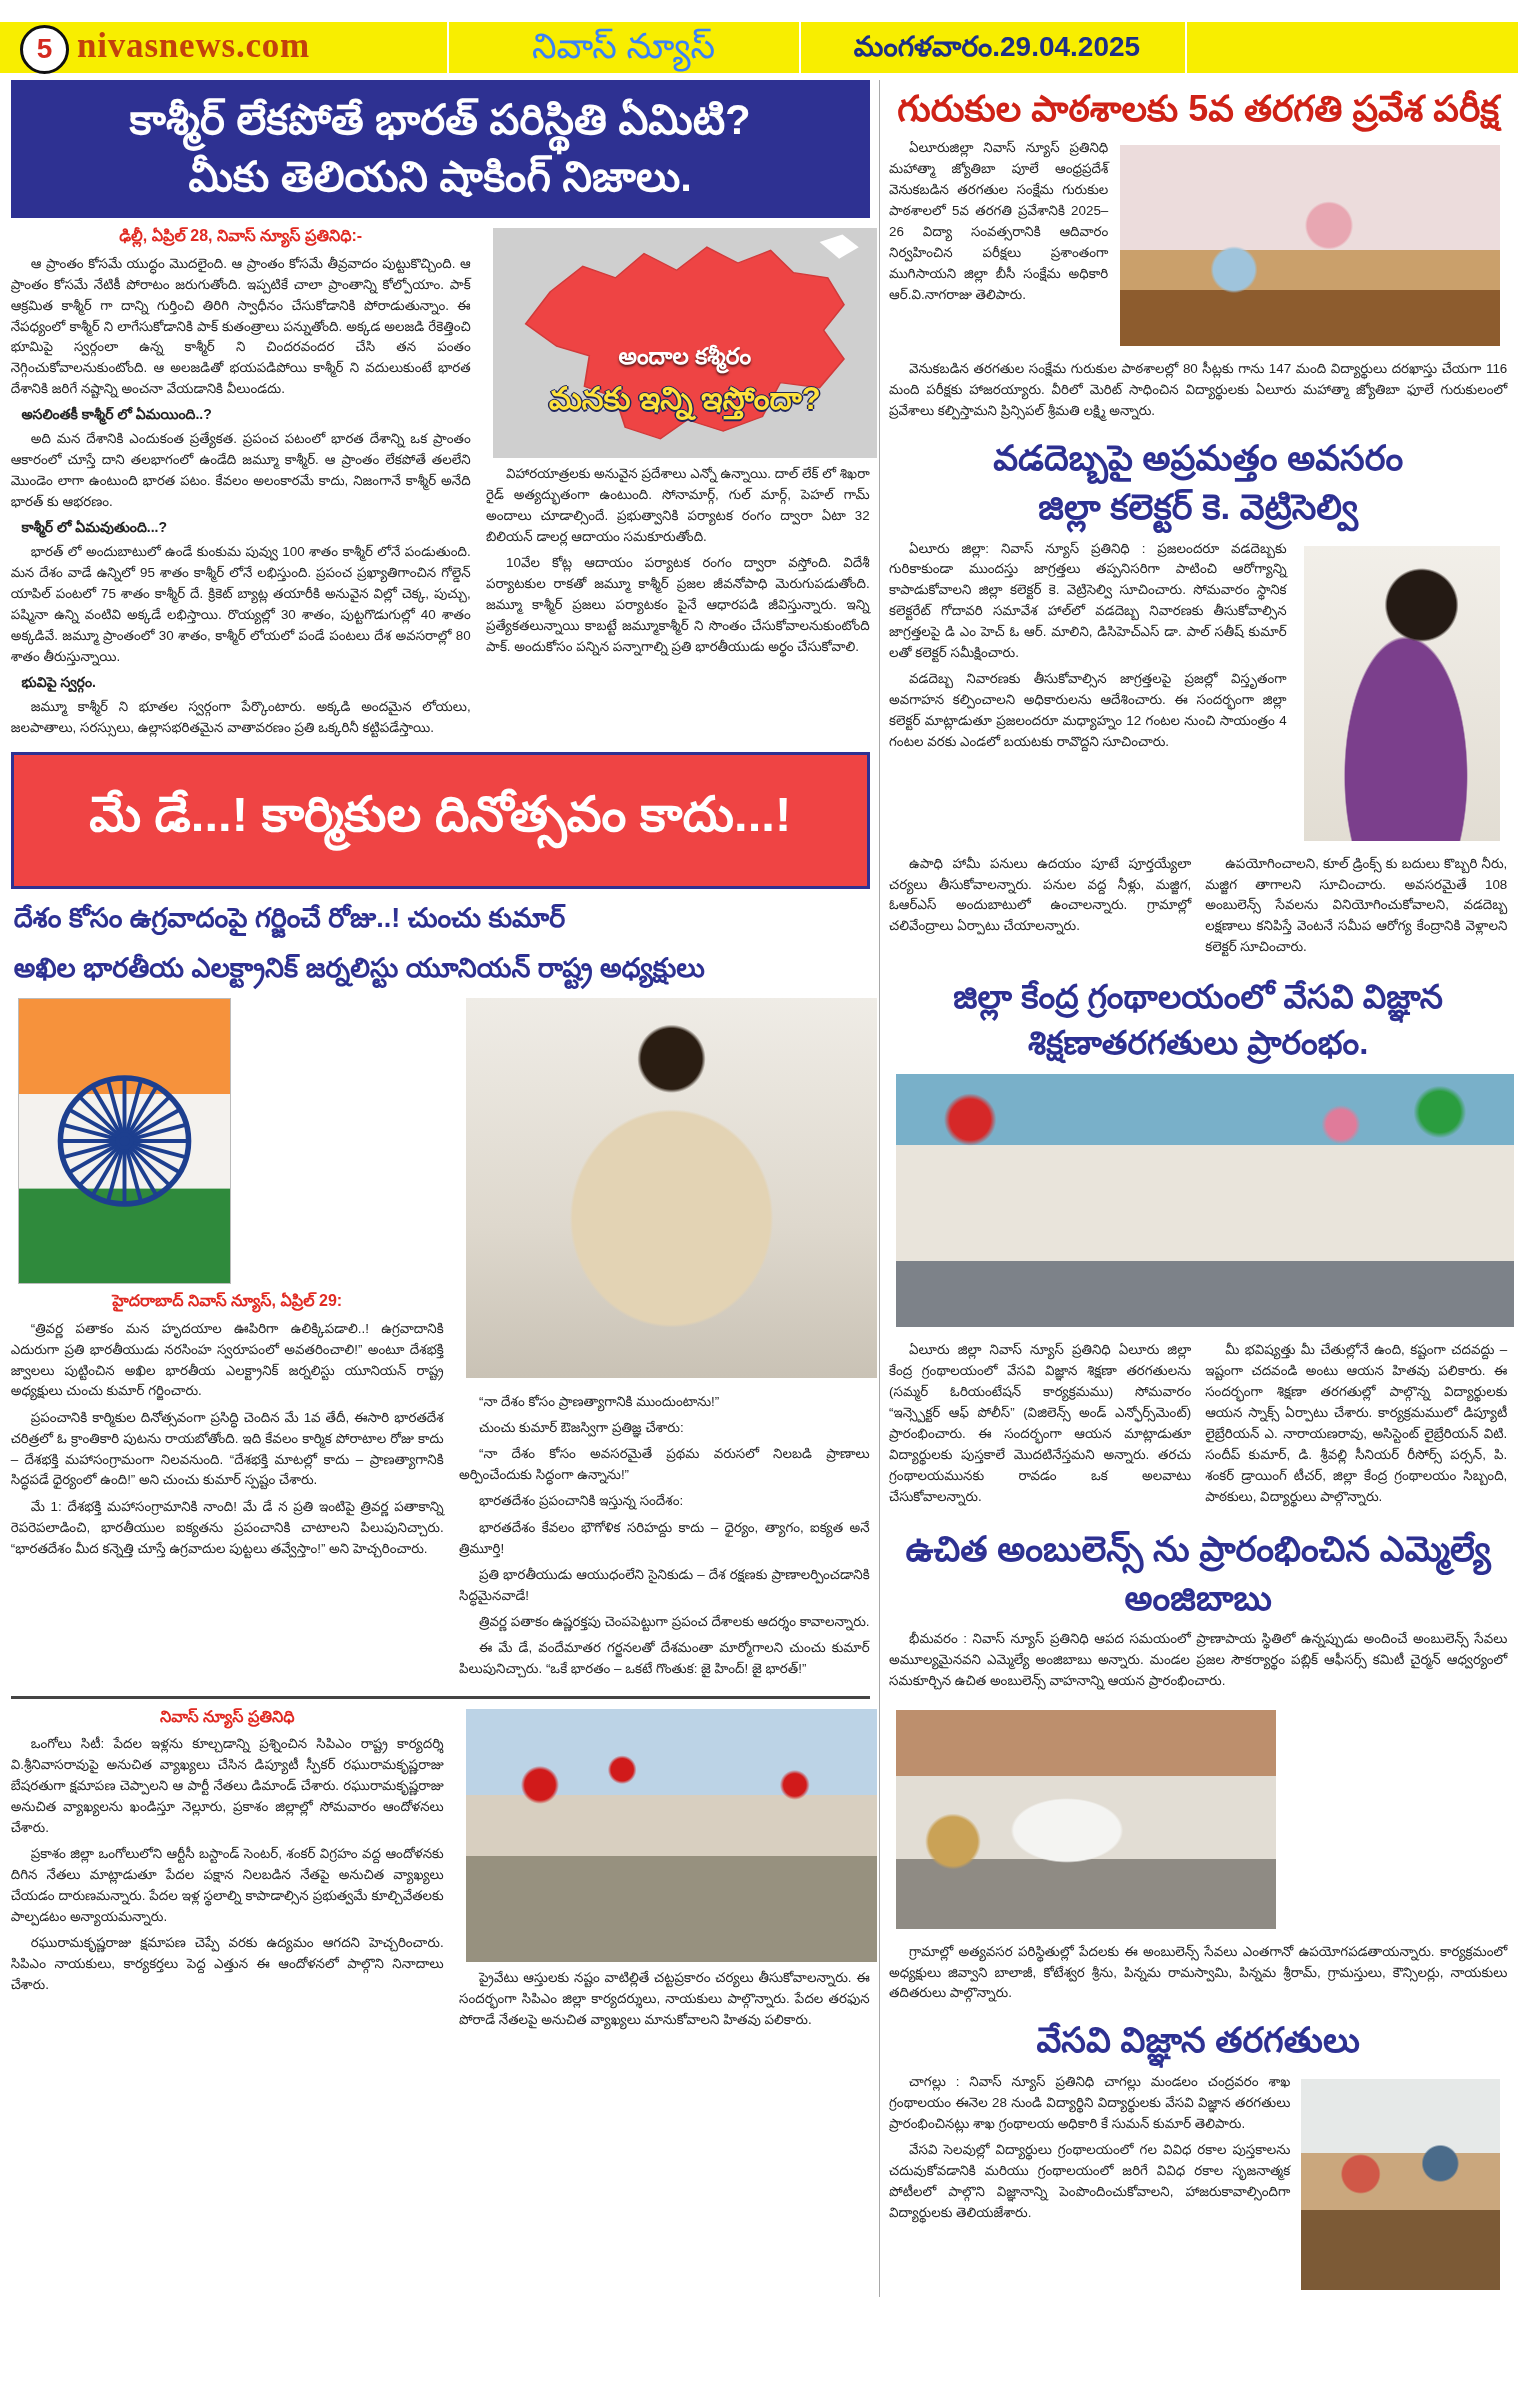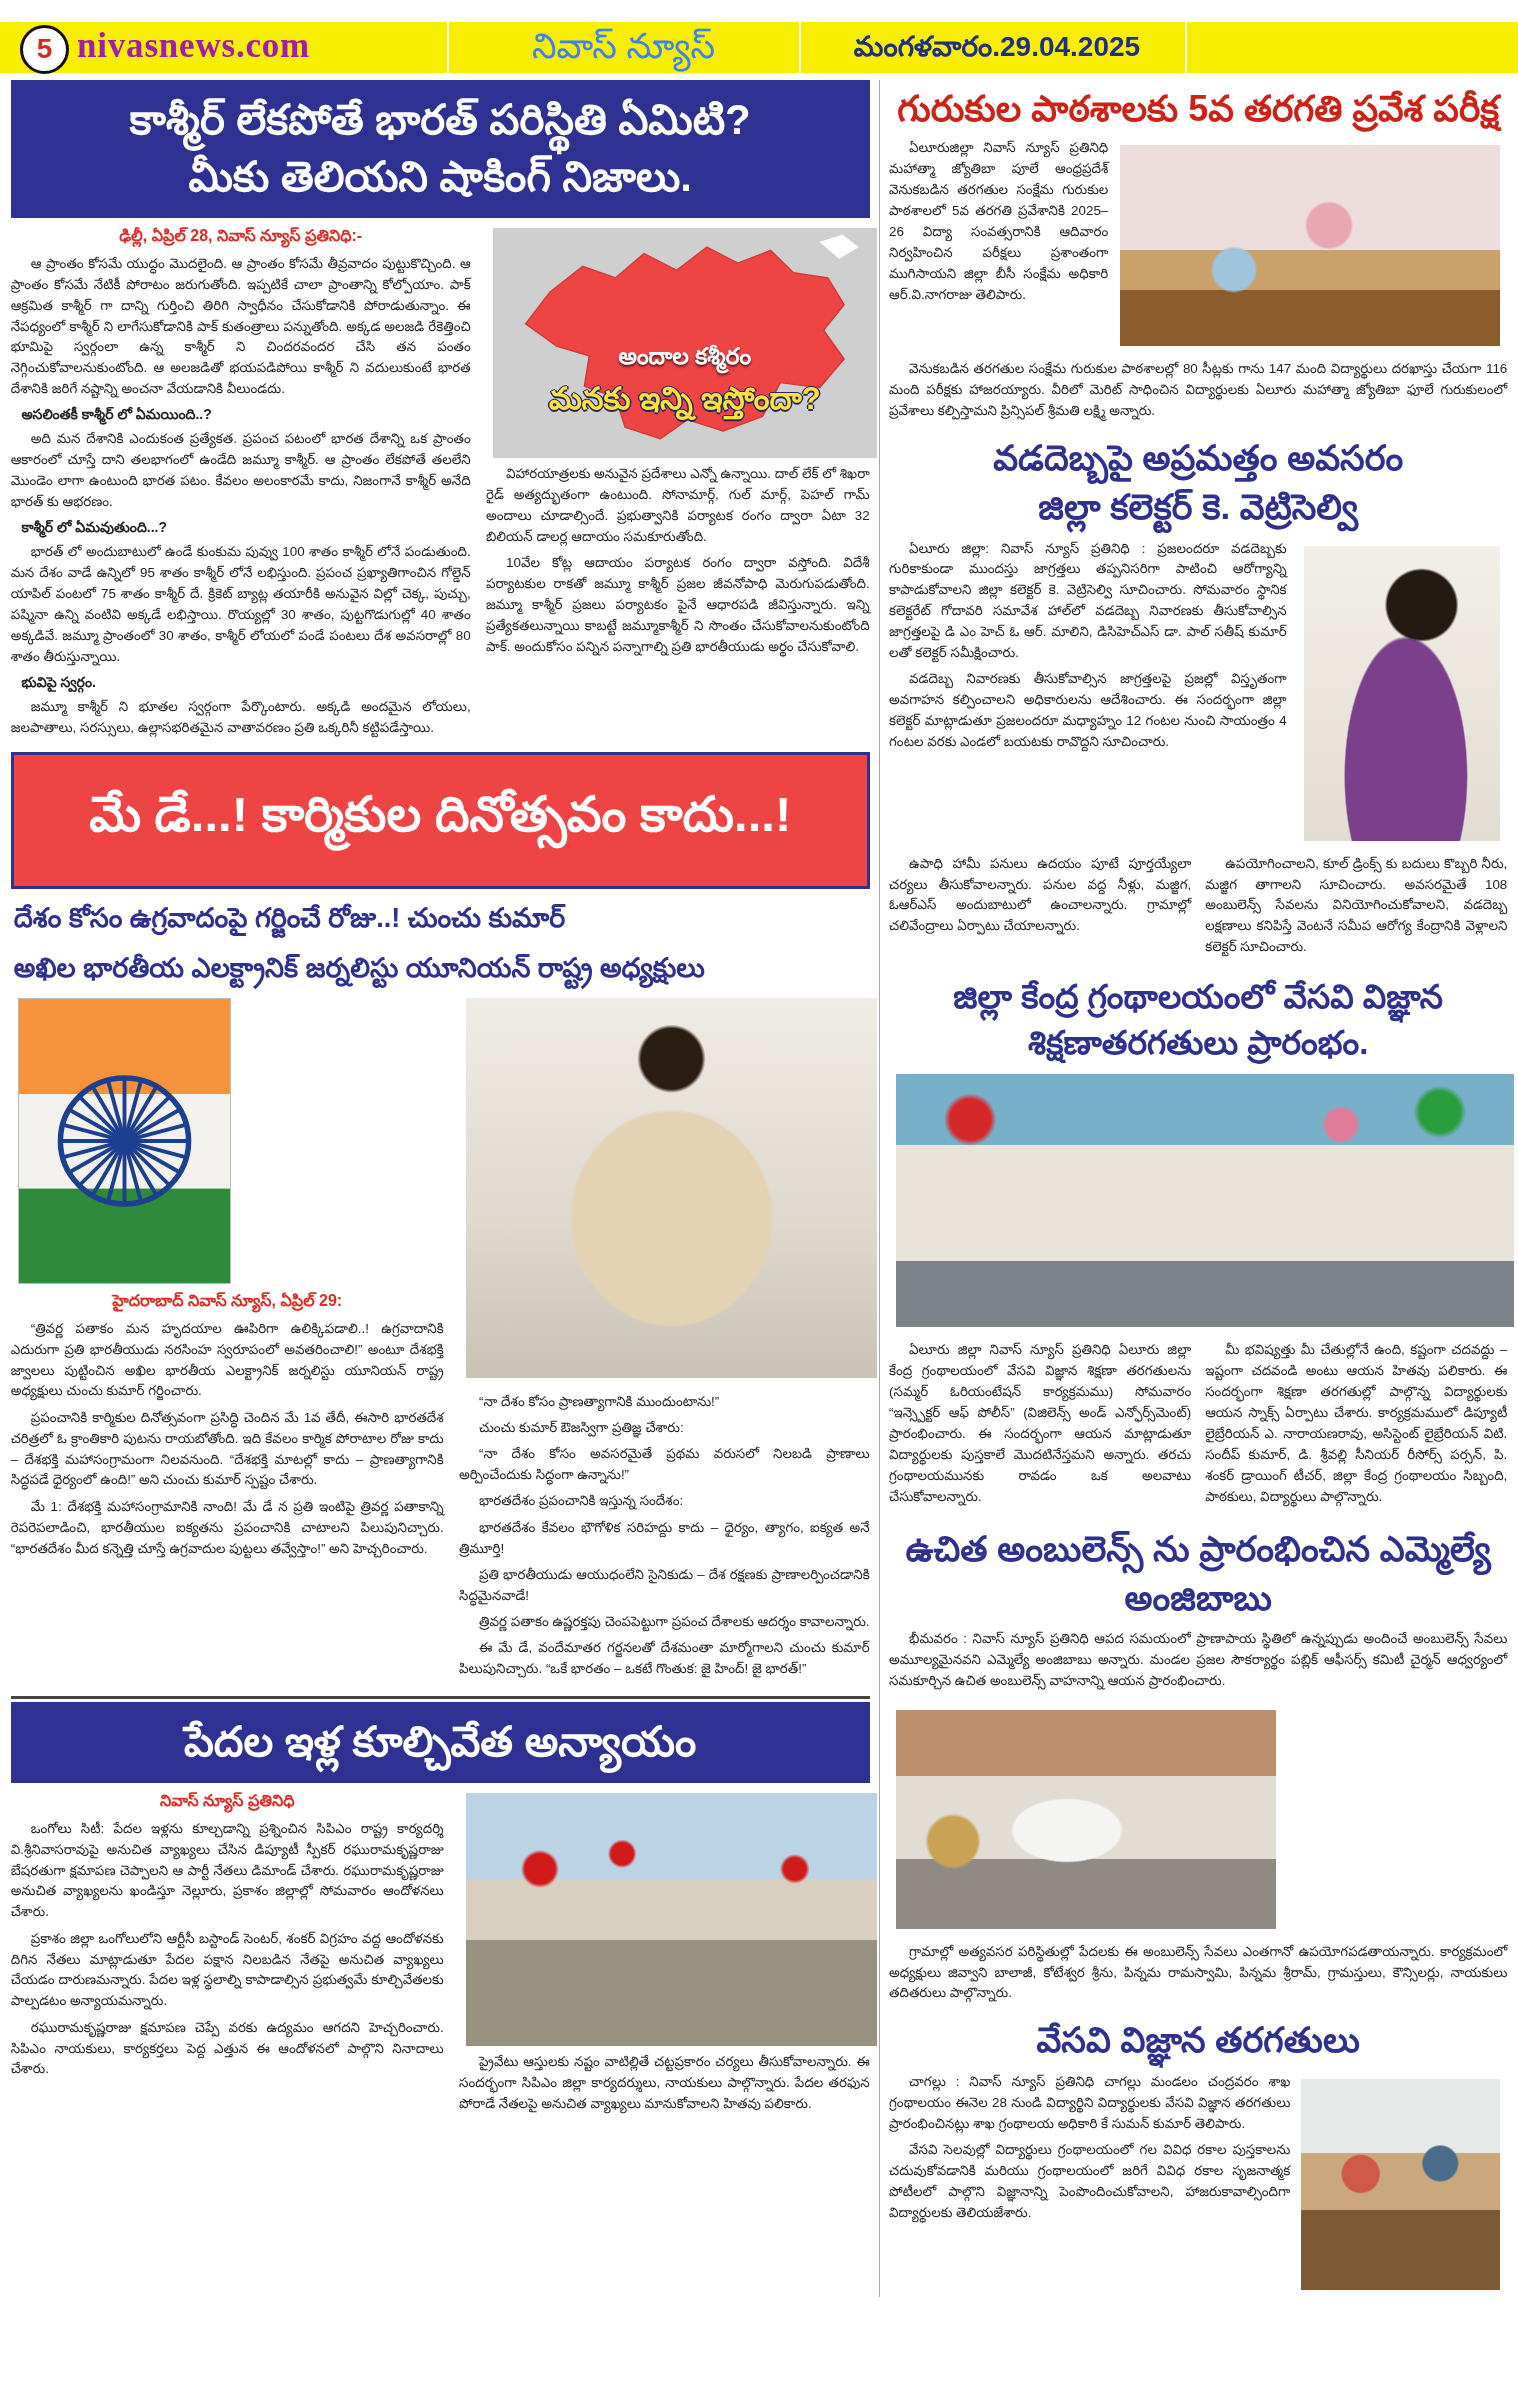--- a/index.html
+++ b/index.html
@@ -6,21 +6,21 @@
   .page{width:1518px;height:2401px;position:relative;background:#fff;overflow:hidden;
         font-family:"Liberation Sans","DejaVu Sans",sans-serif;color:#222;}
 
   
   .masthead{position:relative;height:74px;}
   .yellow-band{position:absolute;left:0;right:0;top:21.5px;height:51px;background:#f8ee00;}
   .page-num{position:absolute;left:20px;top:24.6px;width:43px;height:43px;background:#fff;
             border:3.1px solid #101010;border-radius:50%;display:flex;align-items:center;justify-content:center;
             font-weight:bold;font-size:28px;color:#d42a20;z-index:3;}
   .site-name{position:absolute;left:77px;top:26px;font-family:"Liberation Serif","DejaVu Serif",serif;
-             font-weight:bold;font-size:35px;color:#a21caf;letter-spacing:0.8px;text-align:right;}
+             font-weight:bold;font-size:35px;color:#c2410c;letter-spacing:0.8px;text-align:right;}
   .mast-title{position:absolute;left:449px;width:349px;top:26px;text-align:center;
               font-weight:normal;font-size:35px;color:#3b82f6;}
   .mast-date{position:absolute;left:813px;width:368px;top:31px;text-align:center;
              font-weight:bold;font-size:28px;color:#1d2f87;}
   .vsep{position:absolute;top:21.5px;height:51px;width:2.3px;background:#ffffff;z-index:2;}
 
   
   .columns{display:flex;gap:9.2px;padding:6.1px 10.7px 0 10.7px;}
   .col-left{width:859px;flex:none;}
   .col-right{flex:1;border-left:1.5px solid #a8a8a8;padding-left:9.2px;}
@@ -200,23 +200,20 @@
             <p class="body">ప్రతి భారతీయుడు ఆయుధంలేని సైనికుడు – దేశ రక్షణకు ప్రాణాలర్పించడానికి సిద్ధమైనవాడే!</p>
             <p class="body">త్రివర్ణ పతాకం ఉష్ణరక్తపు చెంపపెట్టుగా ప్రపంచ దేశాలకు ఆదర్శం కావాలన్నారు.</p>
             <p class="body">ఈ మే డే, వందేమాతర గర్జనలతో దేశమంతా మార్మోగాలని చుంచు కుమార్ పిలుపునిచ్చారు. “ఒకే భారతం – ఒకటే గొంతుక: జై హింద్! జై భారత్!”</p>
           </div>
         </div>
       </article>
 
       <div class="rule"></div>
 
       <article>
-        <div class="hl-navy-box">
-          <div class="l">పేదల ఇళ్ల కూల్చివేత అన్యాయం</div>
-        </div>
         <div class="twocol">
           <div class="mdA">
             <div class="byline">నివాస్ న్యూస్ ప్రతినిధి</div>
             <p class="body">ఒంగోలు సిటీ: పేదల ఇళ్లను కూల్చడాన్ని ప్రశ్నించిన సిపిఎం రాష్ట్ర కార్యదర్శి వి.శ్రీనివాసరావుపై అనుచిత వ్యాఖ్యలు చేసిన డిప్యూటీ స్పీకర్ రఘురామకృష్ణరాజు బేషరతుగా క్షమాపణ చెప్పాలని ఆ పార్టీ నేతలు డిమాండ్ చేశారు. రఘురామకృష్ణరాజు అనుచిత వ్యాఖ్యలను ఖండిస్తూ నెల్లూరు, ప్రకాశం జిల్లాల్లో సోమవారం ఆందోళనలు చేశారు.</p>
             <p class="body">ప్రకాశం జిల్లా ఒంగోలులోని ఆర్టీసీ బస్టాండ్ సెంటర్, శంకర్ విగ్రహం వద్ద ఆందోళనకు దిగిన నేతలు మాట్లాడుతూ పేదల పక్షాన నిలబడిన నేతపై అనుచిత వ్యాఖ్యలు చేయడం దారుణమన్నారు. పేదల ఇళ్ల స్థలాల్ని కాపాడాల్సిన ప్రభుత్వమే కూల్చివేతలకు పాల్పడటం అన్యాయమన్నారు.</p>
             <p class="body">రఘురామకృష్ణరాజు క్షమాపణ చెప్పే వరకు ఉద్యమం ఆగదని హెచ్చరించారు. సిపిఎం నాయకులు, కార్యకర్తలు పెద్ద ఎత్తున ఈ ఆందోళనలో పాల్గొని నినాదాలు చేశారు.</p>
           </div>
           <div class="mdB">
             <figure class="photo protest"></figure>
             <p class="body">ప్రైవేటు ఆస్తులకు నష్టం వాటిల్లితే చట్టప్రకారం చర్యలు తీసుకోవాలన్నారు. ఈ సందర్భంగా సిపిఎం జిల్లా కార్యదర్శులు, నాయకులు పాల్గొన్నారు. పేదల తరఫున పోరాడే నేతలపై అనుచిత వ్యాఖ్యలు మానుకోవాలని హితవు పలికారు.</p>

